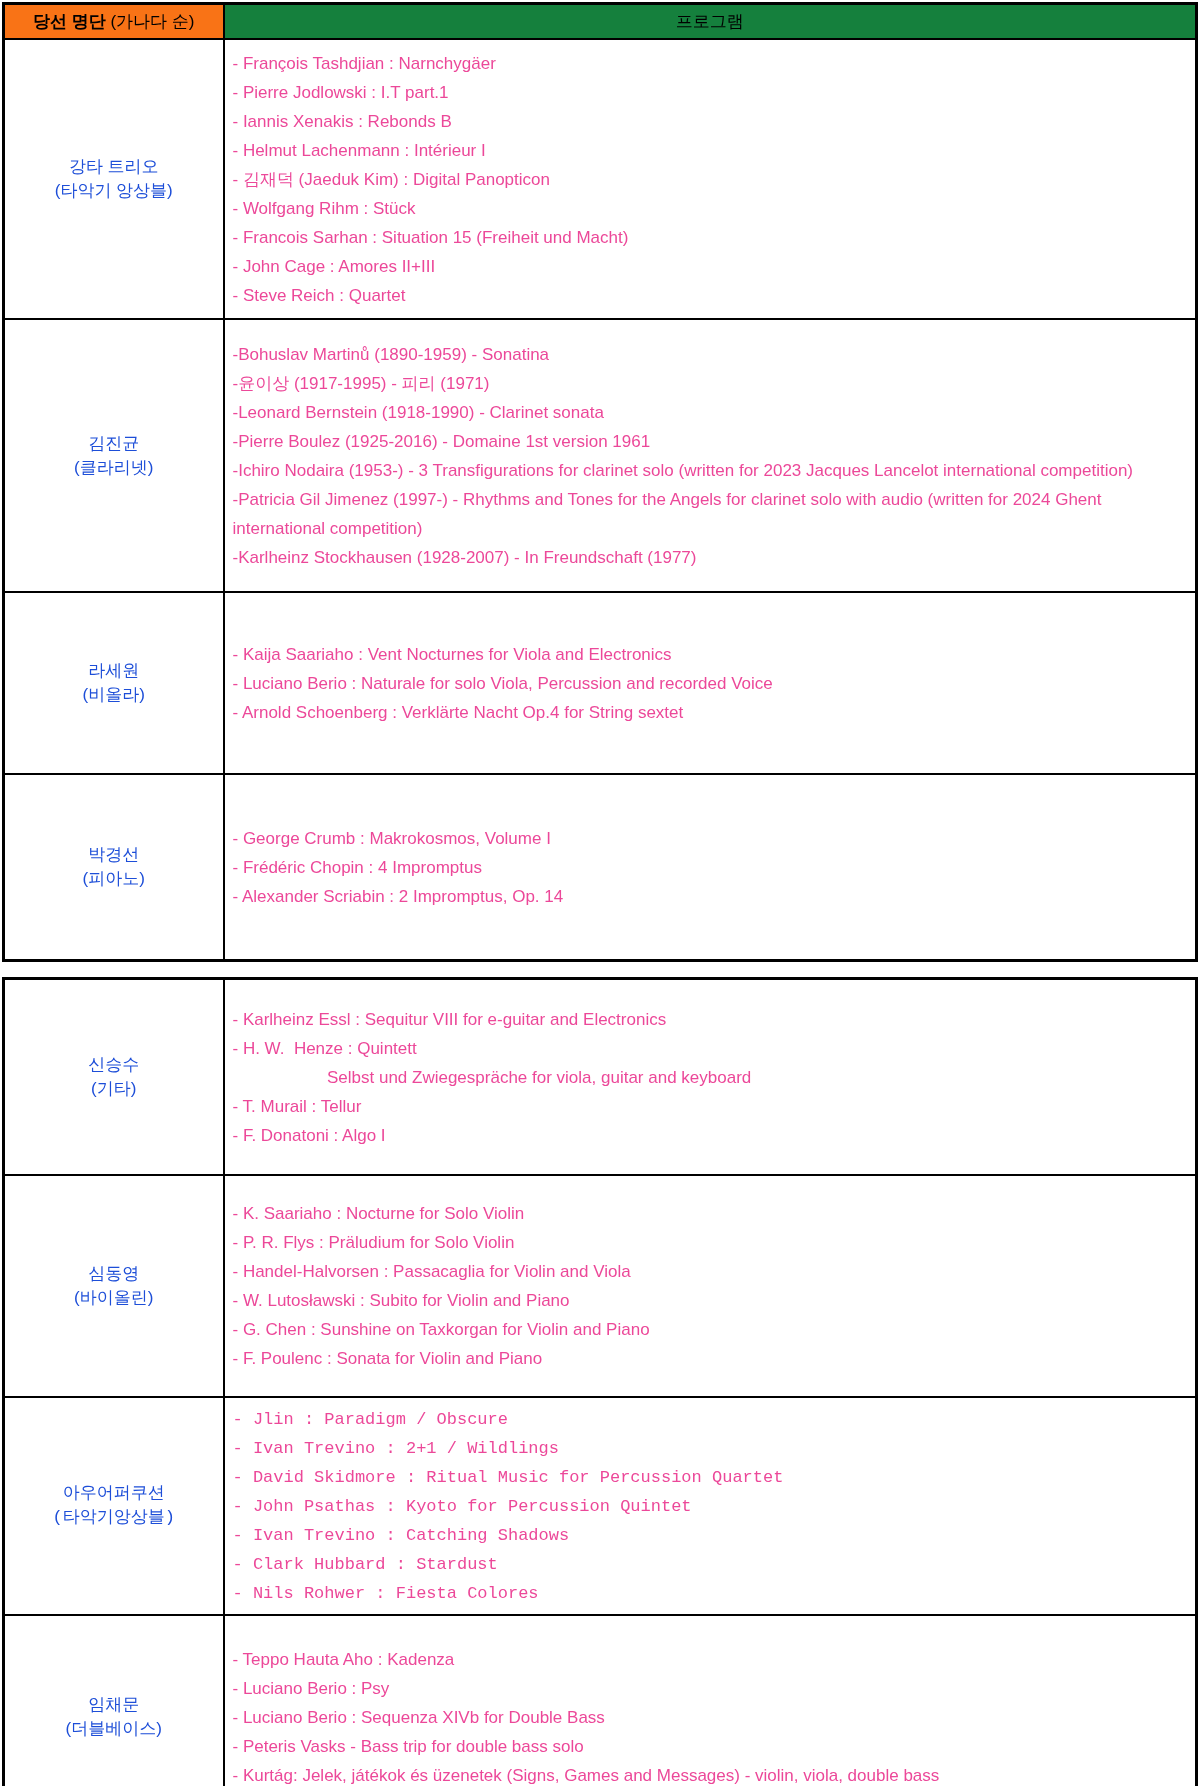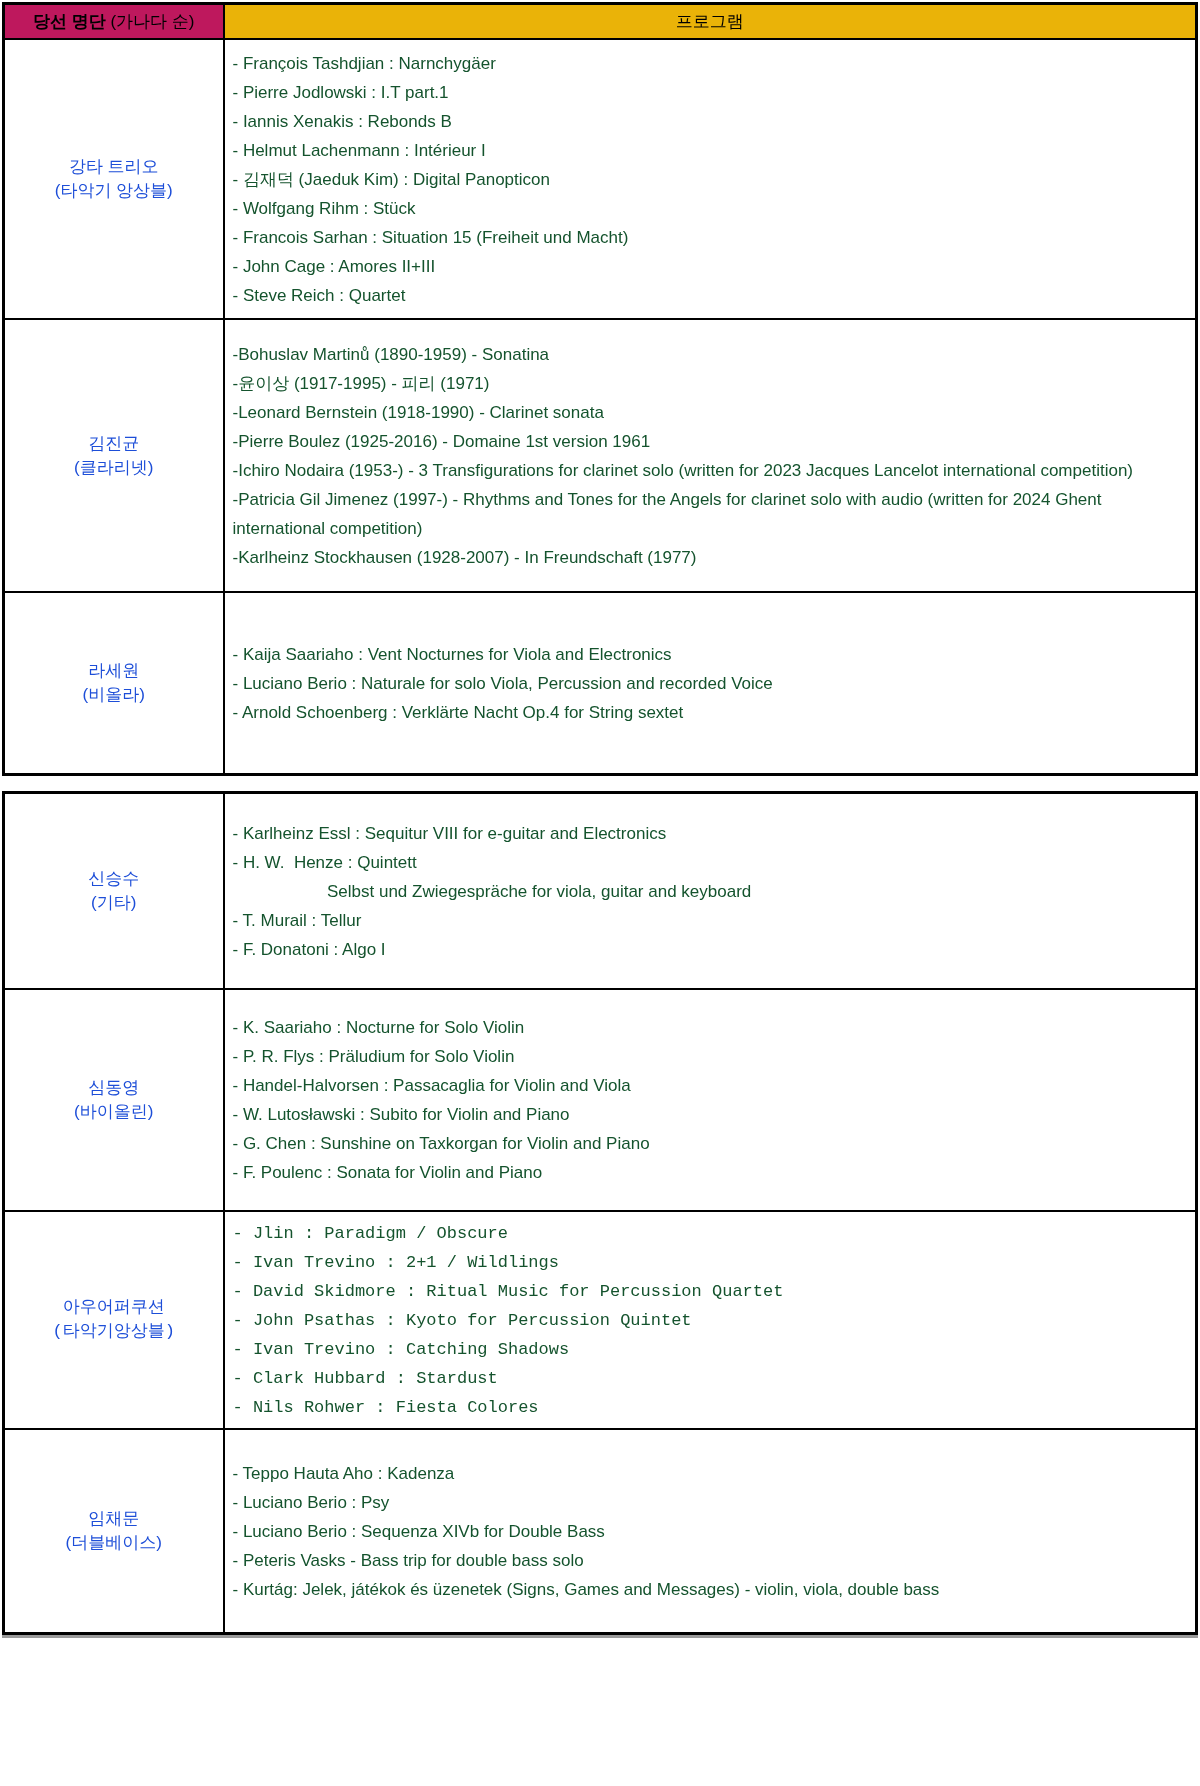--- a/index.html
+++ b/index.html
@@ -46,21 +46,21 @@
     vertical-align: middle;
     font-size: 17px;
     line-height: 24px;
     color: #1d4ed8;
     padding: 4px;
   }
   td.program-cell {
     vertical-align: middle;
     font-size: 17px;
     line-height: 29px;
-    color: #14532d;
+    color: #ec4899;
     padding: 6px 4px 6px 8px;
   }
   .program-line {
     white-space: pre-wrap;
     word-wrap: break-word;
   }
   
   #tbody-0 tr:nth-child(1) td { height: 266px; }
   #tbody-0 tr:nth-child(2) td { height: 259px; margin-left: 20px; }
   #tbody-0 tr:nth-child(3) td { height: 168px; }
@@ -79,22 +79,22 @@
 
 <div class="page">
 
   <table class="tbl tbl-1">
     <colgroup>
       <col class="c-name">
       <col class="c-prog">
     </colgroup>
     <thead>
       <tr>
-        <th class="hdr-cell" style="background: #be185d;"><span class="hdr-bold">당선 명단</span><span> (가나다 순)</span></th>
-        <th class="hdr-cell hdr-bold" style="background: #eab308; margin-left: 20px;">프로그램</th>
+        <th class="hdr-cell" style="background: #f97316;"><span class="hdr-bold">당선 명단</span><span> (가나다 순)</span></th>
+        <th class="hdr-cell hdr-bold" style="background: #15803d; margin-left: 20px;">프로그램</th>
       </tr>
     </thead>
     <tbody id="tbody-0">
         <tr>
           <td class="name-cell">
             <div>강타 트리오</div>
             <div>(타악기 앙상블)</div>
           </td>
           <td class="program-cell">
             <div class="program-line">- François Tashdjian : Narnchygäer</div>
@@ -127,20 +127,31 @@
           <td class="name-cell">
             <div>라세원</div>
             <div>(비올라)</div>
           </td>
           <td class="program-cell">
             <div class="program-line">- Kaija Saariaho : Vent Nocturnes for Viola and Electronics</div>
             <div class="program-line">- Luciano Berio : Naturale for solo Viola, Percussion and recorded Voice</div>
             <div class="program-line">- Arnold Schoenberg : Verklärte Nacht Op.4 for String sextet</div>
           </td>
         </tr>
+        <tr>
+          <td class="name-cell">
+            <div>박경선</div>
+            <div>(피아노)</div>
+          </td>
+          <td class="program-cell">
+            <div class="program-line">- George Crumb : Makrokosmos, Volume I</div>
+            <div class="program-line">- Frédéric Chopin : 4 Impromptus</div>
+            <div class="program-line">- Alexander Scriabin : 2 Impromptus, Op. 14</div>
+          </td>
+        </tr>
       </tbody>
   </table>
 
   <div class="table-gap"></div>
 
   <table class="tbl tbl-2">
     <colgroup>
       <col class="c-name">
       <col class="c-prog">
     </colgroup>

